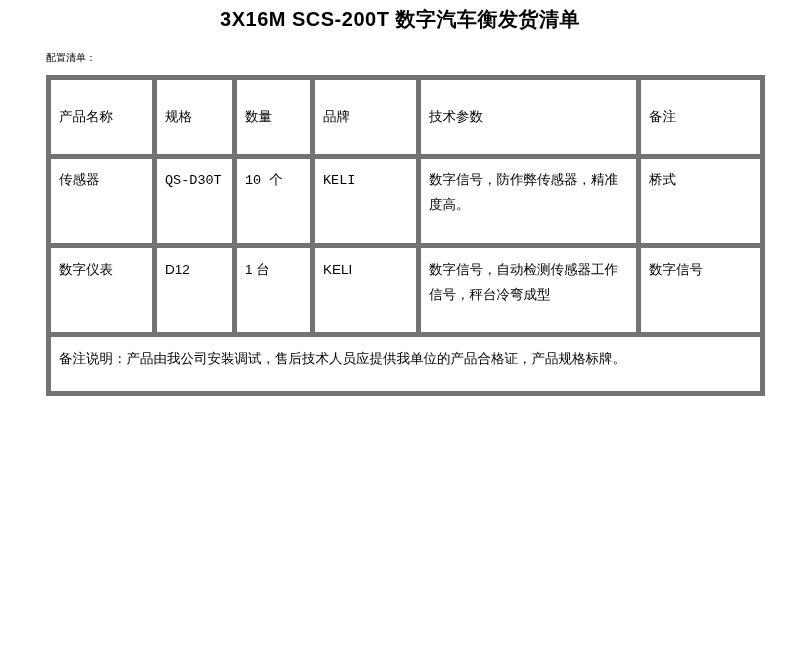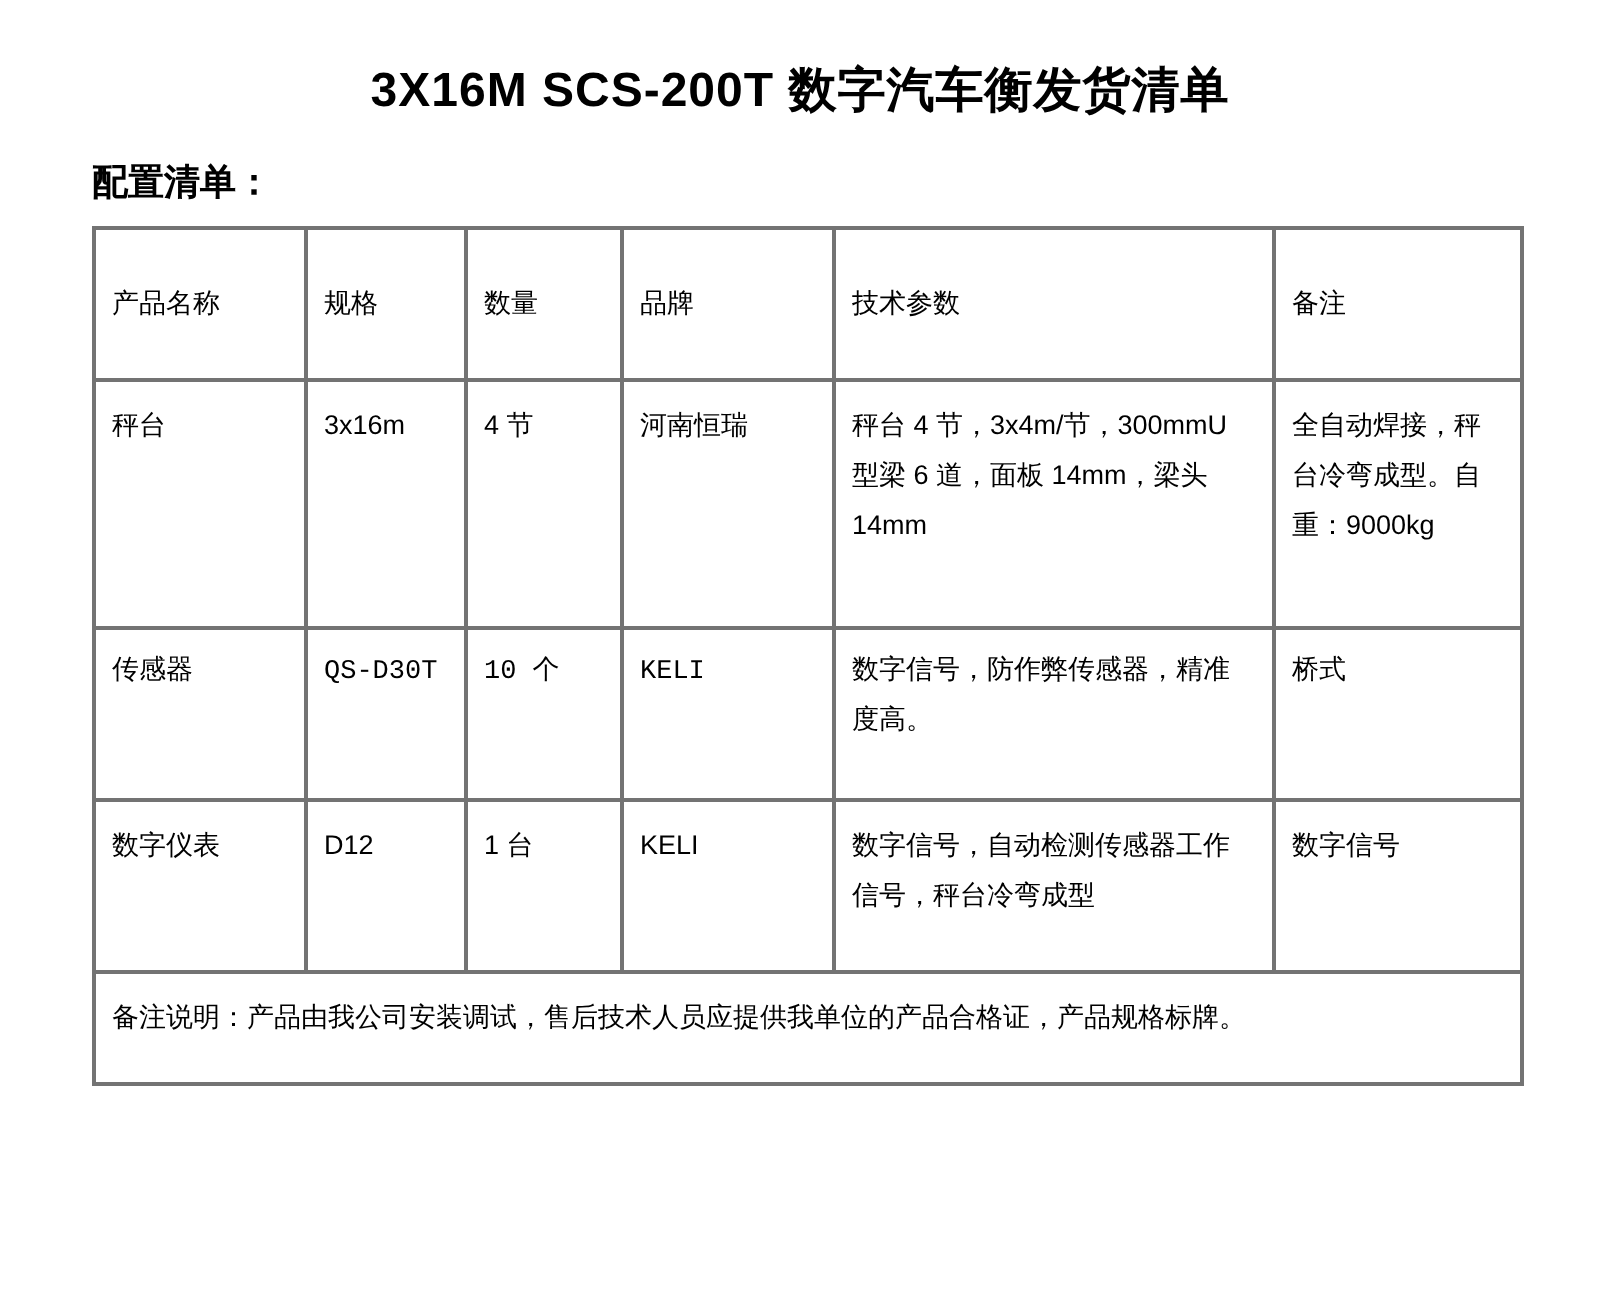--- a/index.html
+++ b/index.html
@@ -15,42 +15,42 @@
     overflow: hidden;
   }
   .page {
     position: relative;
     width: 800px;
     height: 658px;
     box-sizing: border-box;
   }
   .doc-title {
     text-align: center;
-    font-size: 24px;
+    font-size: 20px;
     font-weight: bold;
     letter-spacing: 0.5px;
-    padding-top: 29px;
+    padding-top: 6px;
     padding-bottom: 2px;
   }
   .subtitle {
-    font-size: 18px;
-    font-weight: bold;
+    font-size: 10px;
+    font-weight: normal;
     padding: 16px 0 10px 46px;
   }
   .table-wrap {
     padding: 0 40px 0 46px;
   }
   table.spec {
     border-collapse: collapse;
     width: 714px;
     table-layout: fixed;
     border: 1px solid #000;
   }
   table.spec td {
-    border: 2px solid #737373;
+    border: 5px solid #737373;
     vertical-align: top;
     padding: 10px 8px 10px 8px;
     font-size: 13.5px;
     line-height: 1.85;
   }
   col.c0 { width: 106px; }
   col.c1 { width: 80px; }
   col.c2 { width: 78px; }
   col.c3 { width: 106px; }
   col.c4 { width: 220px; }
@@ -93,28 +93,20 @@
       <tbody>
         <tr class="head">
           <td>产品名称</td>
           <td>规格</td>
           <td>数量</td>
           <td>品牌</td>
           <td>技术参数</td>
           <td>备注</td>
         </tr>
 
-        <tr class="r-pingtai">
-          <td>秤台</td>
-          <td>3x16m</td>
-          <td>4 节</td>
-          <td>河南恒瑞</td>
-          <td>秤台 4 节，3x4m/节，300mmU 型梁 6 道，面板 14mm，梁头 14mm</td>
-          <td>全自动焊接，秤台冷弯成型。自重：9000kg</td>
-        </tr>
 
         <tr class="r-chuan">
           <td>传感器</td>
           <td>QS-D30T</td>
           <td>10 个</td>
           <td>KELI</td>
           <td>数字信号，防作弊传感器，精准度高。</td>
           <td>桥式</td>
         </tr>
 

